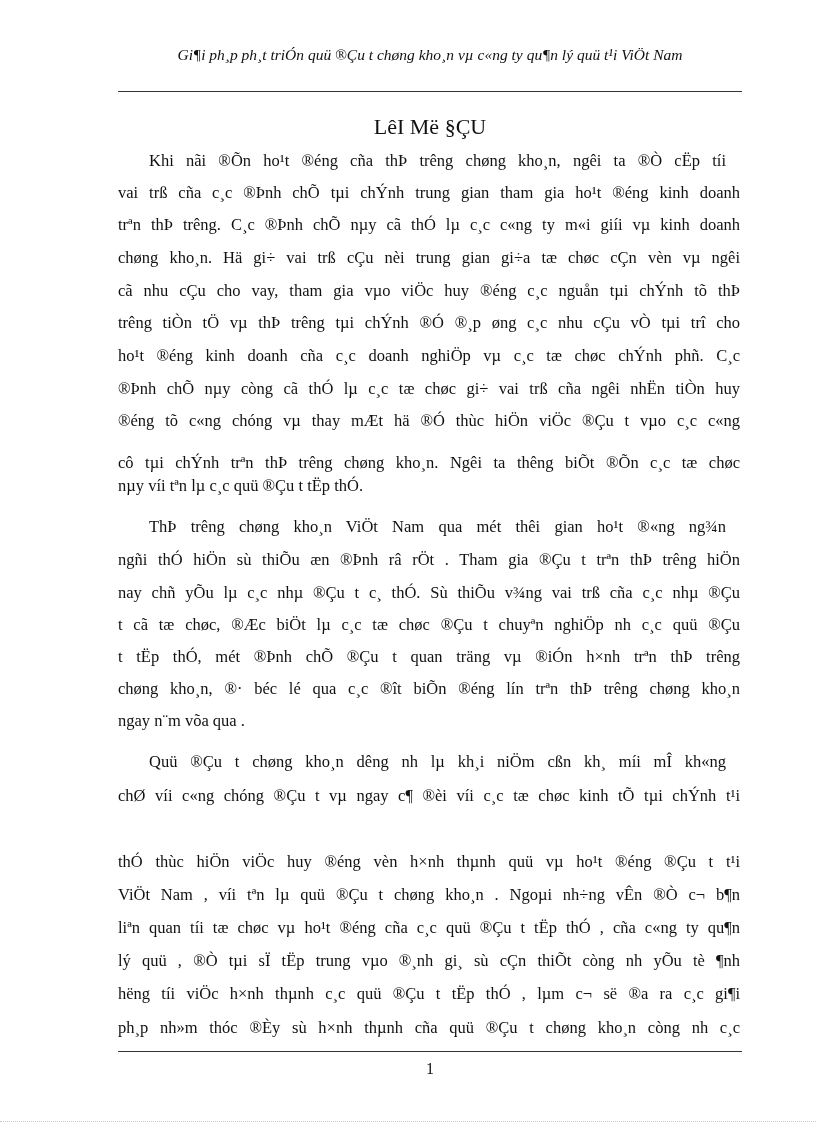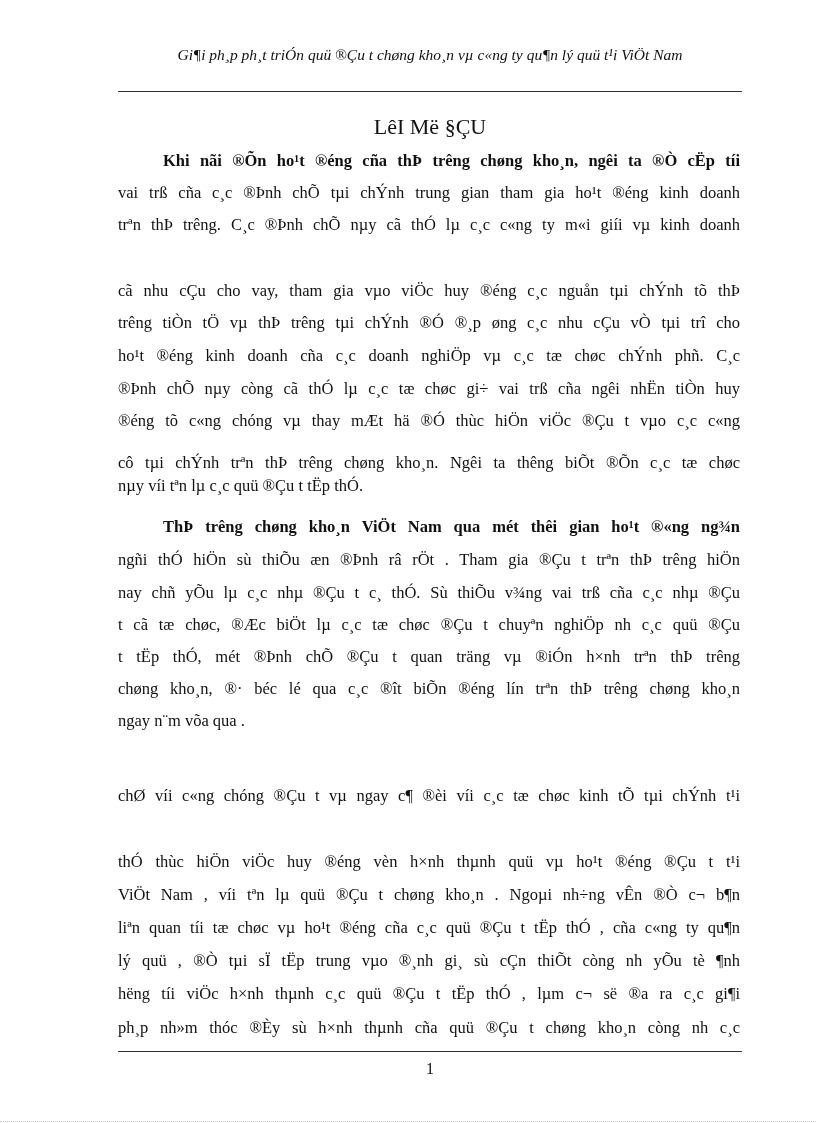--- a/index.html
+++ b/index.html
@@ -7,54 +7,56 @@
          font-family: "Liberation Serif", "DejaVu Serif", serif; color: #111; }
   .page { position: absolute; left: 0; top: 0; width: 687px; height: 1123px; }
   .running-header { position: absolute; left: 118px; width: 624px; top: 46px;
          text-align: center; font-style: italic; font-size: 15.5px; white-space: nowrap; }
   .rule { position: absolute; left: 118px; width: 624px; height: 0; border-top: 1.3px solid #333; }
   .rule.top { top: 91px; }
   .rule.bottom { top: 1051px; }
   .doc-title { position: absolute; left: 118px; width: 624px; top: 114px; text-align: center; font-size: 22px; }
   .line { position: absolute; left: 118px; width: 622px; font-size: 16.5px; white-space: nowrap;
           text-align: justify; text-align-last: justify; height: 22px; line-height: 22px; }
-  .line.indent { left: 163px; width: 577px; font-weight: bold; }
+  .line.indent { left: 149px; width: 577px; }
   .line.last { text-align-last: left; }
   .page-number { position: absolute; left: 0; width: 860px; top: 1060px; text-align: center; font-size: 16px; }
   .page-edge { position: absolute; left: 0; width: 816px; top: 1121px; border-top: 1px dotted #c8c8c8; }
 </style>
 </head>
 <body>
 
 <div class="page">
 
   <div class="running-header">Gi¶i ph¸p ph¸t triÓn quü ®Çu t  chøng kho¸n vµ c«ng ty qu¶n lý quü t¹i ViÖt Nam</div>
   <div class="rule top"></div>
 
   <div class="doc-title">LêI Më §ÇU</div>
 
   <div class="line indent" style="top:150px">Khi nãi ®Õn ho¹t ®éng cña thÞ tr­êng  chøng kho¸n, ng­êi  ta ®Ò cËp tíi</div>
   <div class="line" style="top:182px">vai trß cña c¸c ®Þnh chÕ tµi chÝnh trung gian tham gia ho¹t ®éng kinh doanh</div>
   <div class="line" style="top:214px">trªn thÞ tr­êng.  C¸c ®Þnh chÕ nµy cã thÓ lµ c¸c c«ng ty m«i giíi vµ kinh doanh</div>
+  <div class="line" style="top:247px">chøng kho¸n. Hä gi÷ vai trß cÇu nèi trung gian gi÷a tæ chøc cÇn vèn vµ ng­êi</div>
   <div class="line" style="top:280px">cã nhu cÇu cho vay, tham gia vµo viÖc huy ®éng c¸c nguån tµi chÝnh tõ thÞ</div>
   <div class="line" style="top:312px">tr­êng  tiÒn tÖ vµ thÞ tr­êng  tµi chÝnh ®Ó ®¸p øng c¸c nhu cÇu vÒ tµi trî cho</div>
   <div class="line" style="top:345px">ho¹t ®éng kinh doanh cña c¸c doanh nghiÖp vµ c¸c tæ chøc chÝnh phñ. C¸c</div>
   <div class="line" style="top:378px">®Þnh chÕ nµy còng cã thÓ lµ c¸c tæ chøc gi÷ vai trß cña ng­êi nhËn tiÒn huy</div>
   <div class="line" style="top:410px">®éng tõ c«ng chóng vµ thay mÆt hä ®Ó thùc hiÖn viÖc ®Çu t­ vµo c¸c c«ng</div>
   <div class="line" style="top:452px">cô tµi chÝnh trªn thÞ tr­êng  chøng kho¸n. Ng­êi  ta th­êng  biÕt ®Õn c¸c tæ chøc</div>
   <div class="line last" style="top:475px">nµy víi tªn lµ c¸c quü ®Çu t­ tËp thÓ.</div>
 
   <div class="line indent" style="top:516px">ThÞ tr­êng  chøng kho¸n ViÖt Nam qua mét thêi gian ho¹t ®«ng ng¾n</div>
   <div class="line" style="top:549px">ngñi thÓ hiÖn sù thiÕu æn ®Þnh râ rÖt . Tham gia ®Çu t­ trªn thÞ tr­êng  hiÖn</div>
   <div class="line" style="top:582px">nay chñ yÕu lµ c¸c nhµ ®Çu t­ c¸ thÓ. Sù thiÕu v¾ng vai trß cña c¸c nhµ ®Çu</div>
   <div class="line" style="top:614px">t­ cã tæ chøc, ®Æc biÖt lµ c¸c tæ chøc ®Çu t­ chuyªn nghiÖp nh­ c¸c quü ®Çu</div>
   <div class="line" style="top:646px">t­ tËp thÓ, mét ®Þnh chÕ ®Çu t­ quan träng vµ ®iÓn h×nh trªn thÞ tr­êng</div>
   <div class="line" style="top:678px">chøng kho¸n, ®· béc lé qua c¸c ®ît biÕn ®éng lín trªn thÞ tr­êng  chøng kho¸n</div>
   <div class="line last" style="top:710px">ngay n¨m võa qua .</div>
 
+  <div class="line indent" style="top:751px">Quü ®Çu t­ chøng kho¸n d­êng  nh­ lµ kh¸i niÖm cßn kh¸ míi mÎ kh«ng</div>
   <div class="line" style="top:785px">chØ víi c«ng chóng ®Çu t­ vµ ngay c¶ ®èi víi c¸c tæ chøc kinh tÕ tµi chÝnh t¹i</div>
   <div class="line" style="top:851px">thÓ thùc hiÖn viÖc huy ®éng vèn h×nh thµnh quü vµ ho¹t ®éng ®Çu t­ t¹i</div>
   <div class="line" style="top:884px">ViÖt Nam , víi tªn  lµ quü ®Çu t­ chøng kho¸n . Ngoµi nh÷ng vÊn ®Ò c¬ b¶n</div>
   <div class="line" style="top:917px">liªn quan tíi tæ chøc vµ ho¹t ®éng cña c¸c quü ®Çu t­ tËp thÓ , cña c«ng ty qu¶n</div>
   <div class="line" style="top:950px">lý quü , ®Ò tµi sÏ tËp trung vµo ®¸nh gi¸ sù cÇn thiÕt còng nh­ yÕu tè ¶nh</div>
   <div class="line" style="top:983px">h­ëng  tíi viÖc h×nh thµnh c¸c quü ®Çu t­ tËp thÓ , lµm c¬ së ®­a ra c¸c gi¶i</div>
   <div class="line" style="top:1017px">ph¸p nh»m thóc ®Èy sù h×nh thµnh cña quü ®Çu t­ chøng kho¸n còng nh­ c¸c</div>
 
   <div class="rule bottom"></div>
   <div class="page-number">1</div>

